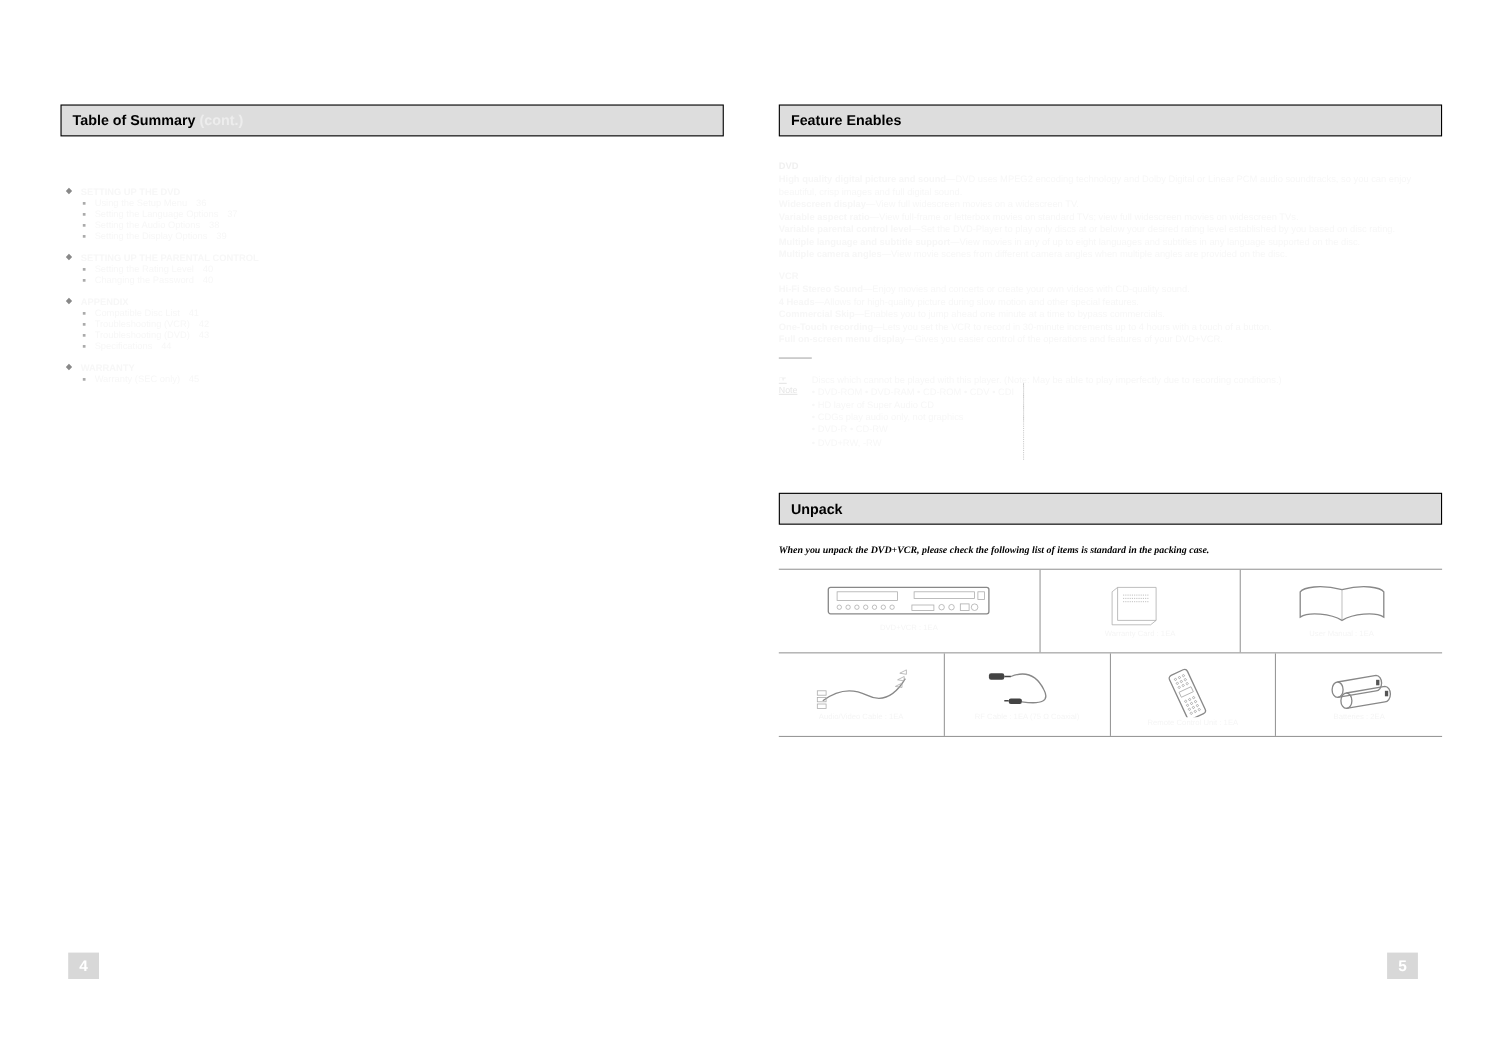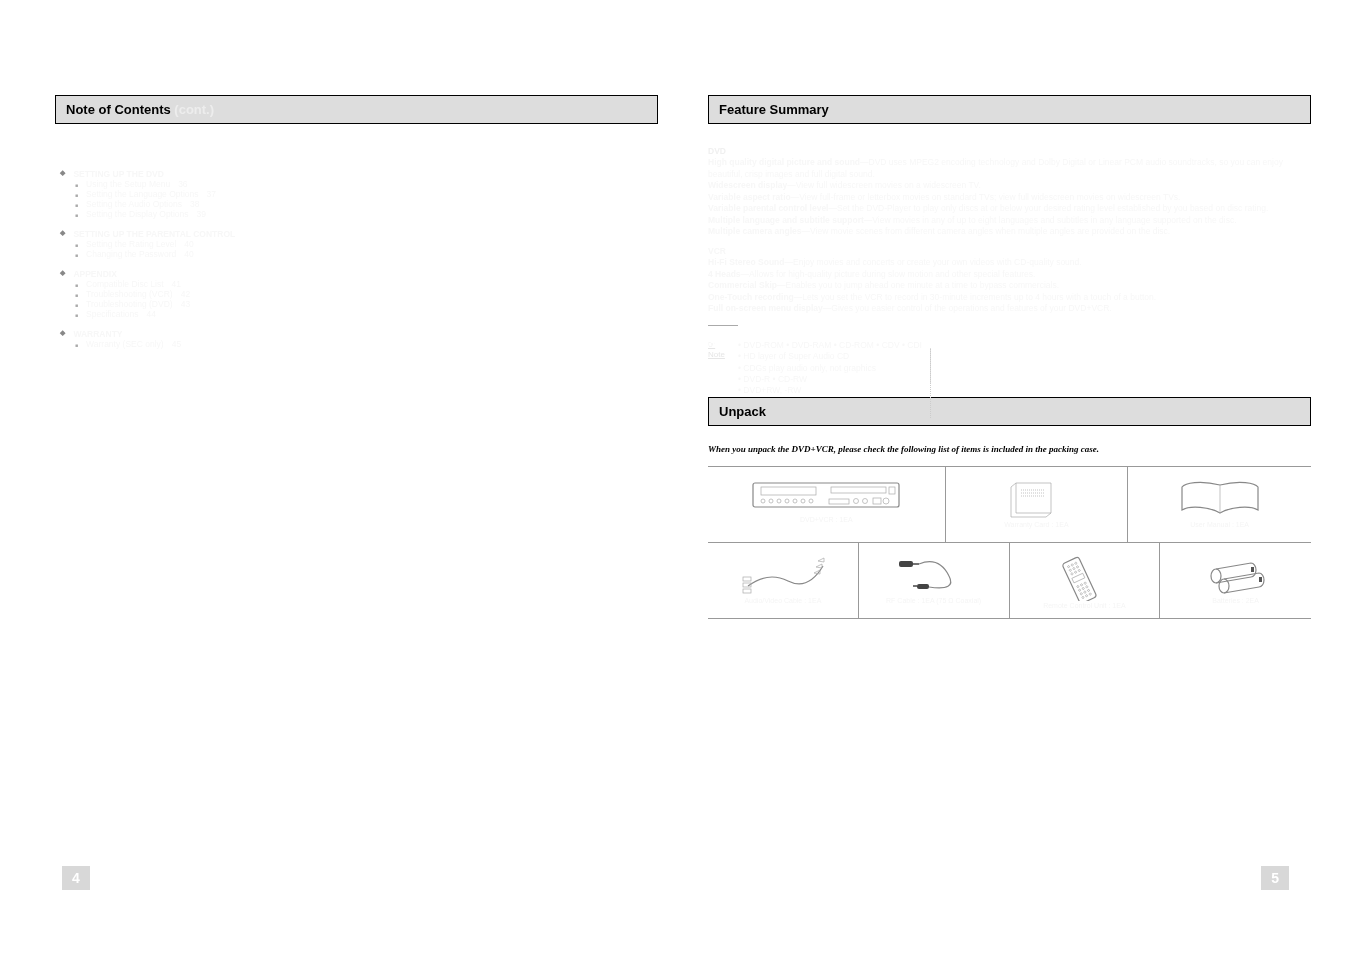--- a/index.html
+++ b/index.html
@@ -145,30 +145,31 @@
       stroke: #888;
       fill: none;
       stroke-width: 1.2;
     }
     .svg-draw-fine {
       stroke: #aaa;
       fill: none;
       stroke-width: 0.7;
     }
     .unpack-sec {
+      margin-top: 40px;
     }
   </style>
 </head>
 <body>
 
 <div class="page">
 
   <div class="col">
     <div class="section-head">
-      <span>Note of Contents</span>
+      <span>Table of Summary</span>
       <span style="color:#ededed;font-weight:900">(cont.)</span>
     </div>
 
     <div class="toc-body">
 
       <div>
         <div class="toc-group">
             <span class="diamond">◆</span>
             <span>SETTING UP THE DVD</span>
           </div>
@@ -248,21 +249,21 @@
             <span>Warranty (SEC only)</span>
             <span>45</span>
           </div>
       </div>
 
     </div>
   </div>
 
   <div class="col">
     <div class="section-head">
-      <span>Feature Summary</span>
+      <span>Feature Enables</span>
     </div>
 
     <div class="feature-body">
       <div style="color:#f0f0f0;font-weight:bold">DVD</div>
       <div><b>High quality digital picture and sound</b><span>—DVD uses MPEG2 encoding technology and Dolby Digital or Linear PCM audio soundtracks, so you can enjoy beautiful, crisp images and full digital sound.</span></div>
       <div><b>Widescreen display</b><span>—View full widescreen movies on a widescreen TV.</span></div>
       <div><b>Variable aspect ratio</b><span>—View full-frame or letterbox movies on standard TVs; view full widescreen movies on widescreen TVs.</span></div>
       <div><b>Variable parental control level</b><span>—Set the DVD-Player to play only discs at or below your desired rating level established by you based on disc rating.</span></div>
       <div><b>Multiple language and subtitle support</b><span>—View movies in any of up to eight languages and subtitles in any language supported on the disc.</span></div>
       <div><b>Multiple camera angles</b><span>—View movie scenes from different camera angles when multiple angles are provided on the disc.</span></div>
@@ -272,36 +273,37 @@
       <div><b>4 Heads</b><span>—Allows for high-quality picture during slow motion and other special features.</span></div>
       <div><b>Commercial Skip</b><span>—Enables you to jump ahead one minute at a time to bypass commercials.</span></div>
       <div><b>One-Touch recording</b><span>—Lets you set the VCR to record in 30-minute increments up to 4 hours with a touch of a button.</span></div>
       <div><b>Full on-screen menu display</b><span>—Gives you easier control of the operations and features of your DVD+VCR.</span></div>
 
       <div class="faint-rule"></div>
 
       <div class="note-block">
         <div class="note-icon">☞<div>Note</div></div>
         <div class="note-list" style="position:relative">
+          <div>Discs which cannot be played with this player. (Note: May be able to play imperfectly due to recording conditions.)</div>
           <div>• DVD-ROM  • DVD-RAM  • CD-ROM  • CDV  • CDI</div>
           <div>• HD layer of Super Audio CD</div>
           <div>• CDGs play audio only, not graphics</div>
           <div>• DVD-R  • CD-RW</div>
           <div>• DVD+RW, -RW</div>
           <div class="vline" style="left:192px;top:8px"></div>
           <div class="vline" style="left:192px;top:8px;height:35px;border-left:1px dotted #ddd"></div>
         </div>
       </div>
     </div>
 
     <div class="unpack-sec">
       <div class="section-head">
         <span>Unpack</span>
       </div>
-      <div class="unpack-intro">When you unpack the DVD+VCR, please check the following list of items is included in the packing case.</div>
+      <div class="unpack-intro">When you unpack the DVD+VCR, please check the following list of items is standard in the packing case.</div>
 
       <div class="unpack-grid">
         <div class="cell br">
           <svg width="150" height="40" viewBox="0 0 150 40">
             <rect x="2" y="8" width="146" height="24" class="svg-draw" rx="2"></rect>
             <rect x="10" y="12" width="55" height="8" class="svg-draw-fine"></rect>
             <rect x="80" y="12" width="55" height="6" class="svg-draw-fine"></rect>
             <circle cx="12" cy="26" r="2" class="svg-draw-fine"></circle>
             <circle cx="20" cy="26" r="2" class="svg-draw-fine"></circle>
             <circle cx="28" cy="26" r="2" class="svg-draw-fine"></circle>

